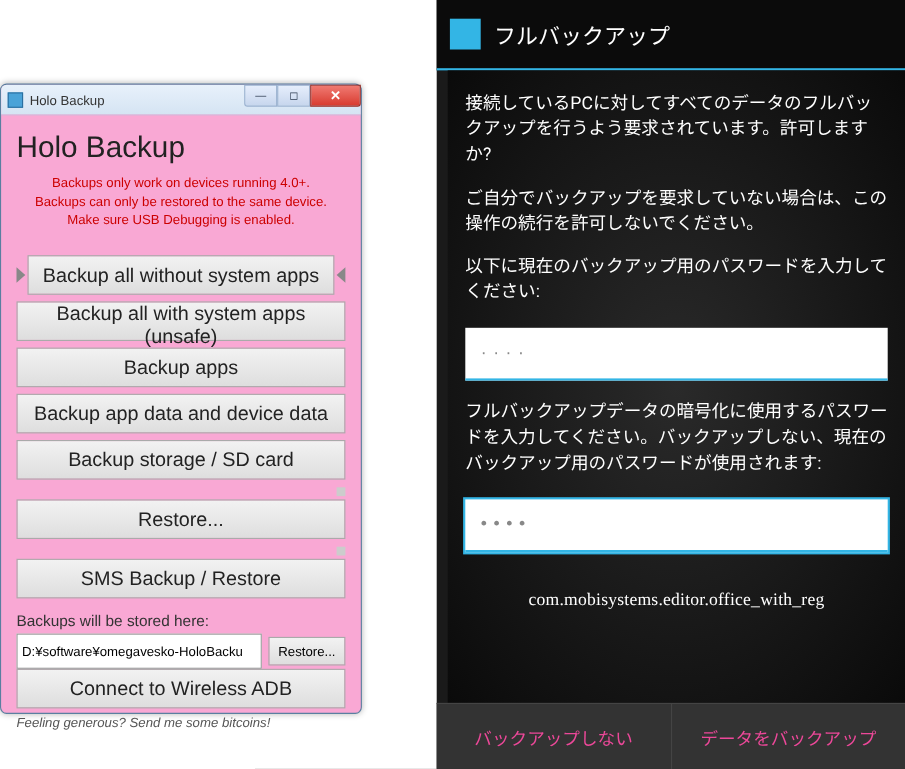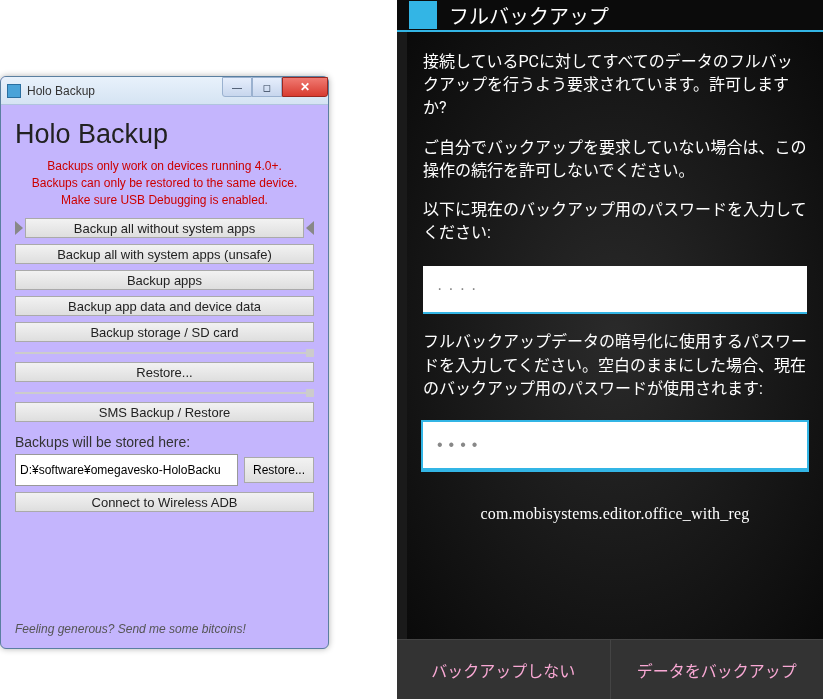--- a/index.html
+++ b/index.html
@@ -12,21 +12,21 @@
   overflow: hidden;
 }
 
 
 .win-frame {
   position: absolute;
   left: 0;
   top: 76px;
   width: 329px;
   height: 573px;
-  background: #c4b5fd;
+  background: #f9a8d4;
   border: 1px solid #5a7fa0;
   border-radius: 6px;
   box-shadow: 0 0 6px rgba(0,0,0,0.3);
 }
 .titlebar {
   height: 28px;
   background: linear-gradient(#e8f1fb, #d5e4f3);
   border-bottom: 1px solid #b0c4de;
   display: flex;
   align-items: center;
@@ -75,21 +75,21 @@
   font-size: 27px;
   font-weight: 300;
   color: #222;
   margin: 4px 0 8px 0;
 }
 .warning-text {
   color: #c00;
   font-size: 12px;
   text-align: center;
   line-height: 1.4;
-  margin-bottom: 10px;
+  margin-bottom: 24px;
 }
 .btn-row {
   display: flex;
   align-items: center;
   margin-bottom: 6px;
 }
 .arrow-handle {
   width: 0; height: 0; flex-shrink: 0;
 }
 .arrow-left {
@@ -99,24 +99,24 @@
   margin-right: 2px;
 }
 .arrow-right {
   border-top: 7px solid transparent;
   border-bottom: 7px solid transparent;
   border-right: 8px solid #888;
   margin-left: 2px;
 }
 .hb-btn {
   flex: 1;
-  height: 20px;
+  height: 36px;
   background: linear-gradient(#f2f2f2,#dedede);
   border: 1px solid #aaa;
-  font-size: 13px;
+  font-size: 18px;
   color: #222;
   cursor: pointer;
   text-align: center;
 }
 .spacer-sm { height: 6px; }
 .hr {
   height: 2px;
   background: #ccc;
   margin: 4px 0 8px 0;
   position: relative;
@@ -160,21 +160,21 @@
   top: 0;
   width: 426px;
   height: 699px;
   background: #1a1a1a;
   color: #fff;
   display: flex;
   flex-direction: column;
   font-family: "Roboto", "Noto Sans CJK JP", sans-serif;
 }
 .ab-header {
-  height: 32px;
+  height: 64px;
   display: flex;
   align-items: center;
   padding: 0 12px;
   border-bottom: 2px solid #33b5e5;
   background: #0b0b0b;
 }
 .ab-header-icon {
   width: 28px; height: 28px;
   background: #33b5e5;
   margin-right: 12px;
@@ -219,21 +219,21 @@
   display: flex;
   background: #333;
   border-top: 1px solid #444;
 }
 .ab-fbtn {
   flex: 1;
   display: flex;
   align-items: center;
   justify-content: center;
   font-size: 16px;
-  color: #f9a8d4;
+  color: #ec4899;
   cursor: pointer;
   border-right: 1px solid #444;
 }
 .ab-fbtn:last-child { border-right: none; }
 </style>
 </head>
 <body>
 
 <div class="win-frame">
   <div class="titlebar">
@@ -297,21 +297,21 @@
 <div class="android-frame">
   <div class="ab-header">
     <div class="ab-header-icon"></div>
     <div class="ab-header-title">フルバックアップ</div>
   </div>
   <div class="ab-body">
     <div class="ab-para">接続しているPCに対してすべてのデータのフルバックアップを行うよう要求されています。許可しますか?</div>
     <div class="ab-para">ご自分でバックアップを要求していない場合は、この操作の続行を許可しないでください。</div>
     <div class="ab-para">以下に現在のバックアップ用のパスワードを入力してください:</div>
     <input class="ab-input" type="text" value="····" style="">
-    <div class="ab-para">フルバックアップデータの暗号化に使用するパスワードを入力してください。空白のままにした場合、現在のバックアップ用のパスワードが使用されます:</div>
+    <div class="ab-para">フルバックアップデータの暗号化に使用するパスワードを入力してください。バックアップしない、現在のバックアップ用のパスワードが使用されます:</div>
     <input class="ab-input focused" type="text" value="••••" style="">
     <div class="ab-pkg">com.mobisystems.editor.office_with_reg</div>
   </div>
   <div class="ab-footer">
     <div class="ab-fbtn">バックアップしない</div>
     <div class="ab-fbtn">データをバックアップ</div>
   </div>
 </div>
 
 </body></html>

